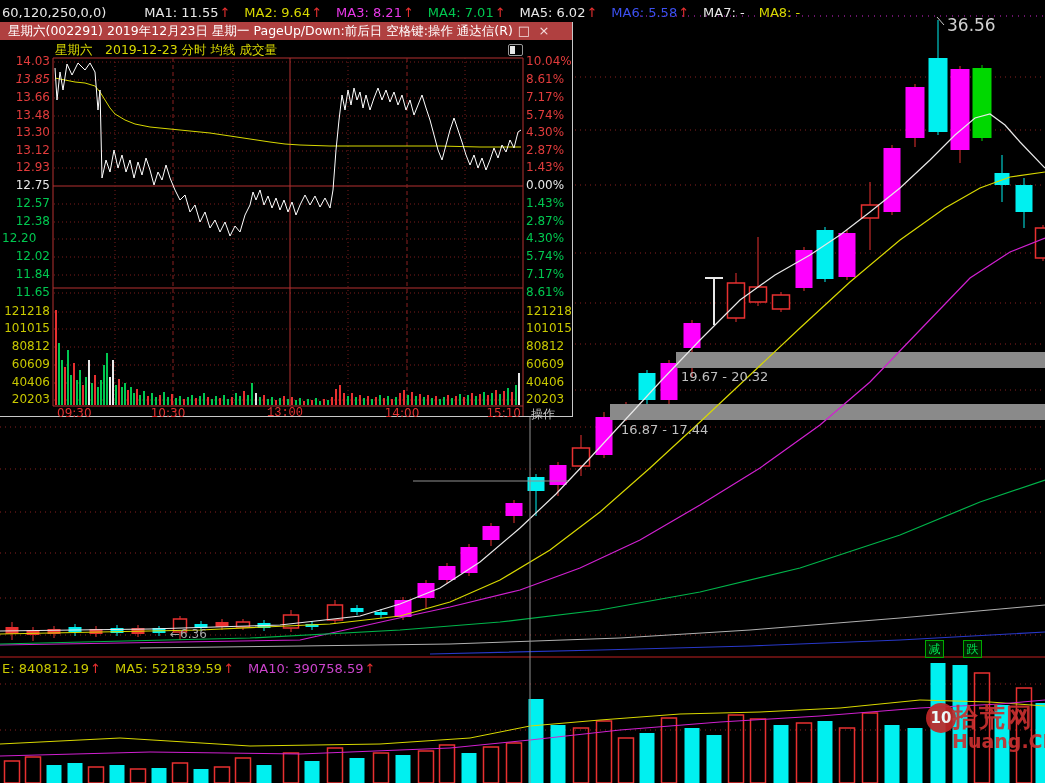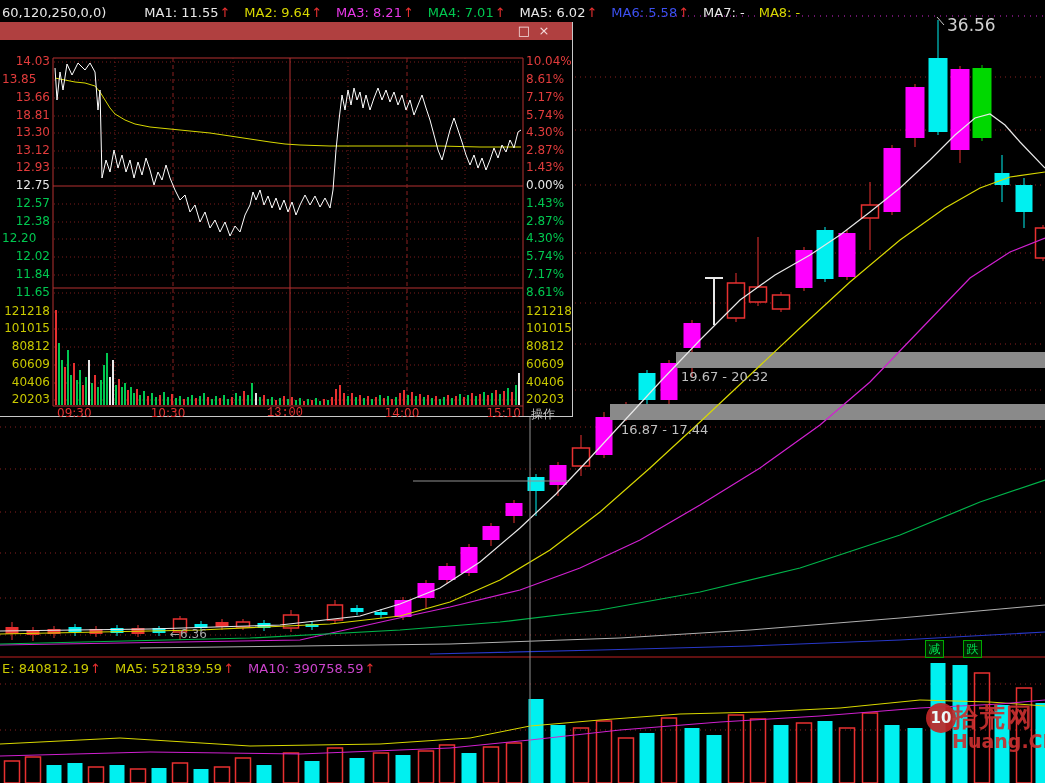--- a/index.html
+++ b/index.html
@@ -246,30 +246,37 @@
   <div id="watermark">
     <div id="wm-row">
       <div id="wm-badge">10</div>
       <div id="wm-name">拾荒网</div>
     </div>
     <div id="wm-site">Huang.CN</div>
   </div>
 
   <div id="popup">
     <div id="titlebar">
+      <span id="title-text">星期六(002291) 2019年12月23日 星期一 PageUp/Down:前后日 空格键:操作 通达信(R)</span>
       <span id="tb-btns">
         <span class="tb-btn">□</span>
         <span class="tb-btn">×</span>
       </span>
     </div>
+    <div id="info-row">
+      <span id="info-text">星期六　2019-12-23 分时 均线 成交量</span>
+      <span id="info-icon">
+          <span></span>
+        </span>
+    </div>
     <div id="axis-labels">
         <span class="axlbl" style="color: rgb(226, 60, 60); top: 32px; left: 2px; width: 48px; text-align: right;">14.03</span>
-        <span class="axlbl" style="color: rgb(226, 60, 60); top: 50px; left: 2px; width: 48px; ">13.85</span>
+        <span class="axlbl" style="color: rgb(226, 60, 60); top: 50px; left: 2px; width: 48px; text-align: right; font-style: italic;">13.85</span>
         <span class="axlbl" style="color: rgb(226, 60, 60); top: 68px; left: 2px; width: 48px; text-align: right;">13.66</span>
-        <span class="axlbl" style="color: rgb(226, 60, 60); top: 86px; left: 2px; width: 48px; text-align: right;">18.81</span>
+        <span class="axlbl" style="color: rgb(226, 60, 60); top: 86px; left: 2px; width: 48px; text-align: right;">13.48</span>
         <span class="axlbl" style="color: rgb(226, 60, 60); top: 103px; left: 2px; width: 48px; text-align: right;">13.30</span>
         <span class="axlbl" style="color: rgb(226, 60, 60); top: 121px; left: 2px; width: 48px; text-align: right;">13.12</span>
         <span class="axlbl" style="color: rgb(226, 60, 60); top: 138px; left: 2px; width: 48px; text-align: right;">12.93</span>
         <span class="axlbl" style="color: rgb(232, 232, 232); top: 156px; left: 2px; width: 48px; text-align: right;">12.75</span>
         <span class="axlbl" style="color: rgb(0, 200, 80); top: 174px; left: 2px; width: 48px; text-align: right;">12.57</span>
         <span class="axlbl" style="color: rgb(0, 200, 80); top: 192px; left: 2px; width: 48px; text-align: right;">12.38</span>
         <span class="axlbl" style="color: rgb(0, 200, 80); top: 209px; left: 2px; width: 48px; text-align: left;">12.20</span>
         <span class="axlbl" style="color: rgb(0, 200, 80); top: 227px; left: 2px; width: 48px; text-align: right;">12.02</span>
         <span class="axlbl" style="color: rgb(0, 200, 80); top: 245px; left: 2px; width: 48px; text-align: right;">11.84</span>
         <span class="axlbl" style="color: rgb(0, 200, 80); top: 263px; left: 2px; width: 48px; text-align: right;">11.65</span>

